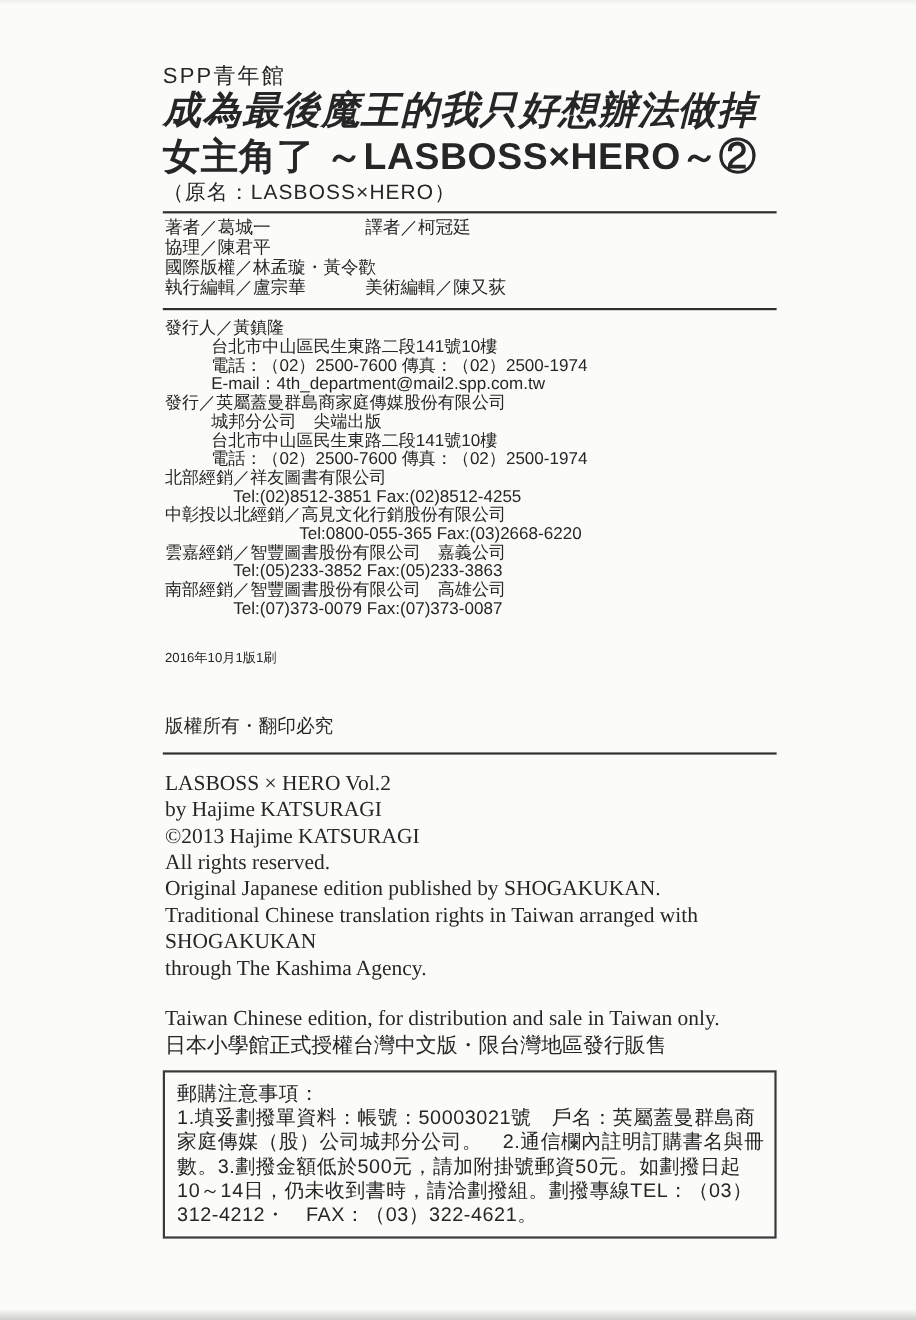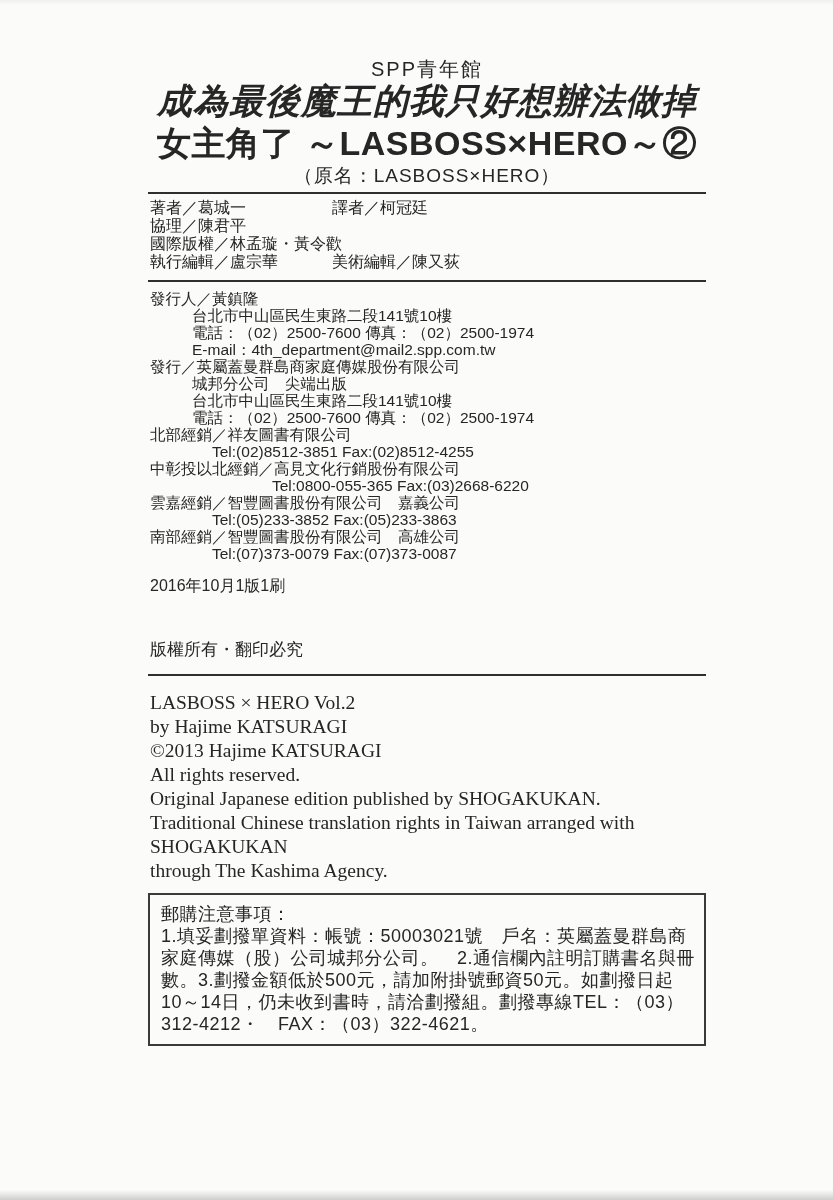--- a/index.html
+++ b/index.html
@@ -16,39 +16,39 @@
     content:""; position:absolute; left:0; top:0; right:0; height:5px;
     background:linear-gradient(#f0f0ee, #fbfbf9);
   }
   .page::after {
     content:""; position:absolute; left:0; bottom:0; right:0; height:10px;
     background:linear-gradient(rgba(160,160,158,0), rgba(150,150,148,.45));
   }
   .content {
     position:absolute; left:148px; top:0; width:558px;
   }
-  .header { text-align:center; }
+  .header { }
   .imprint { margin-top:58px; font-size:20px; line-height:22px; letter-spacing:2px; }
   .title1 { font-size:35px; line-height:42px; font-weight:bold; letter-spacing:1px; white-space:nowrap;font-style:italic; }
   .title2 { font-size:34px; line-height:42px; font-weight:bold; letter-spacing:0.5px; white-space:nowrap; }
   .original { font-size:19px; line-height:24px; letter-spacing:1px; }
   .rule { border:none; border-top:2px solid #2f2f2d; margin:4px 0 0 0; }
   .rule-2 { margin-top:5px; }
   .rule-3 { margin-top:13px; }
 
   .credits { font-size:16px; line-height:18px; padding:5px 0 4px 2px; }
   .credit-row { display:flex; }
   .credit-cell-left { width:182px; flex:none; }
 
   .pub { font-size:15.5px; line-height:17px; padding:8px 0 0 2px; white-space:nowrap; }
   .ind1 { padding-left:42px; }
   .ind2 { padding-left:62px; }
   .ind3 { padding-left:122px; }
 
-  .edition { margin-top:14px; padding-left:2px; font-size:16px; }
+  .edition { margin-top:28px; padding-left:2px; font-size:12px; }
   .rights { margin-top:42px; padding-left:2px; font-size:17px; line-height:22px; }
 
   .english {
     font-family:"Liberation Serif", serif;
     font-size:19.5px; line-height:24px; margin-top:15px; padding-left:2px;
   }
   .taiwan { margin-top:22px; }
   .taiwan-zh { font-size:19px; }
 
   .mailbox {
@@ -126,20 +126,24 @@
     <div class="english">
       <div>LASBOSS × HERO Vol.2</div>
       <div>by Hajime KATSURAGI</div>
       <div>©2013 Hajime KATSURAGI</div>
       <div>All rights reserved.</div>
       <div>Original Japanese edition published by SHOGAKUKAN.</div>
       <div>Traditional Chinese translation rights in Taiwan arranged with SHOGAKUKAN</div>
       <div>through The Kashima Agency.</div>
     </div>
 
+    <div class="english taiwan">
+      <div>Taiwan Chinese edition, for distribution and sale in Taiwan only.</div>
+      <div class="taiwan-zh">日本小學館正式授權台灣中文版・限台灣地區發行販售</div>
+    </div>
 
     <div class="mailbox">
       <div>郵購注意事項：</div>
       <div>1.填妥劃撥單資料：帳號：50003021號　戶名：英屬蓋曼群島商</div>
       <div>家庭傳媒（股）公司城邦分公司。　2.通信欄內註明訂購書名與冊</div>
       <div>數。3.劃撥金額低於500元，請加附掛號郵資50元。如劃撥日起</div>
       <div>10～14日，仍未收到書時，請洽劃撥組。劃撥專線TEL：（03）</div>
       <div>312-4212・　FAX：（03）322-4621。</div>
     </div>
 

